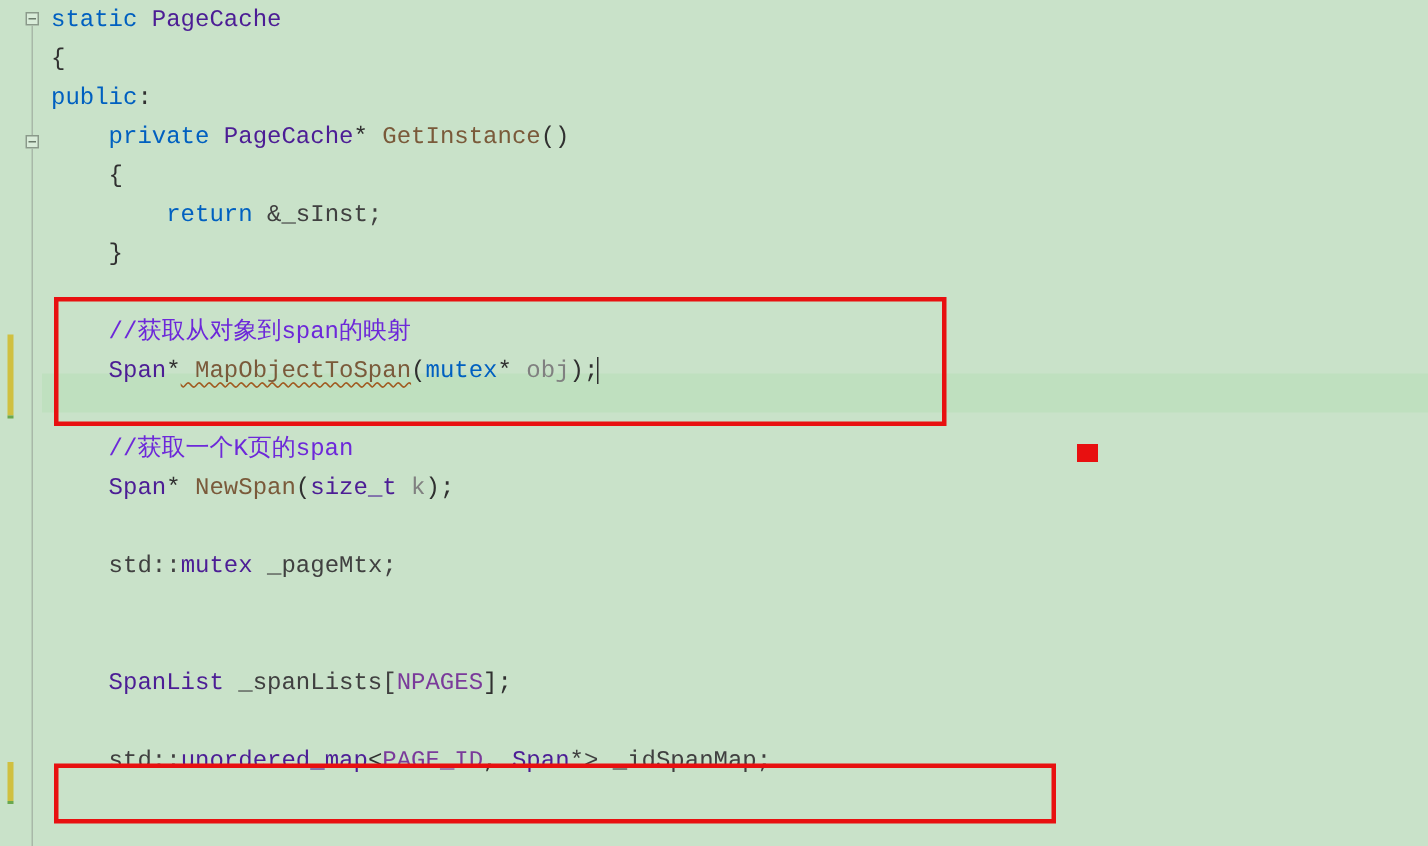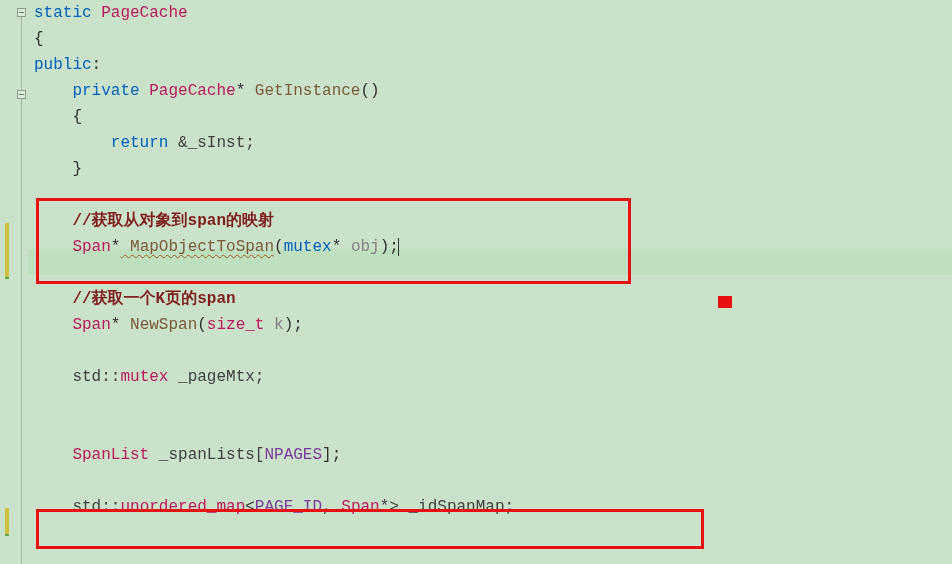--- a/index.html
+++ b/index.html
@@ -52,22 +52,22 @@
   .code {
     flex: 1;
     padding-left: 6px;
     position: relative;
   }
   .line {
     white-space: pre;
     height: 26px;
   }
   .kw { color: #0060c0; }
-  .type { color: #be185d; }
-  .comment { color: #7f1d1d; font-weight: bold; }
+  .type { color: #4c1d95; }
+  .comment { color: #6d28d9; }
   .gray { color: #808080; }
   .macro { color: #7a3a9a; text-align: center; }
   .func { color: #7a5a3a; }
   .ident { color: #404040; }
   .punct { color: #303030; }
   .cursor {
     border-right: 1px solid #303030;
     margin-left: -1px;
   }
   .current-line-bg {

